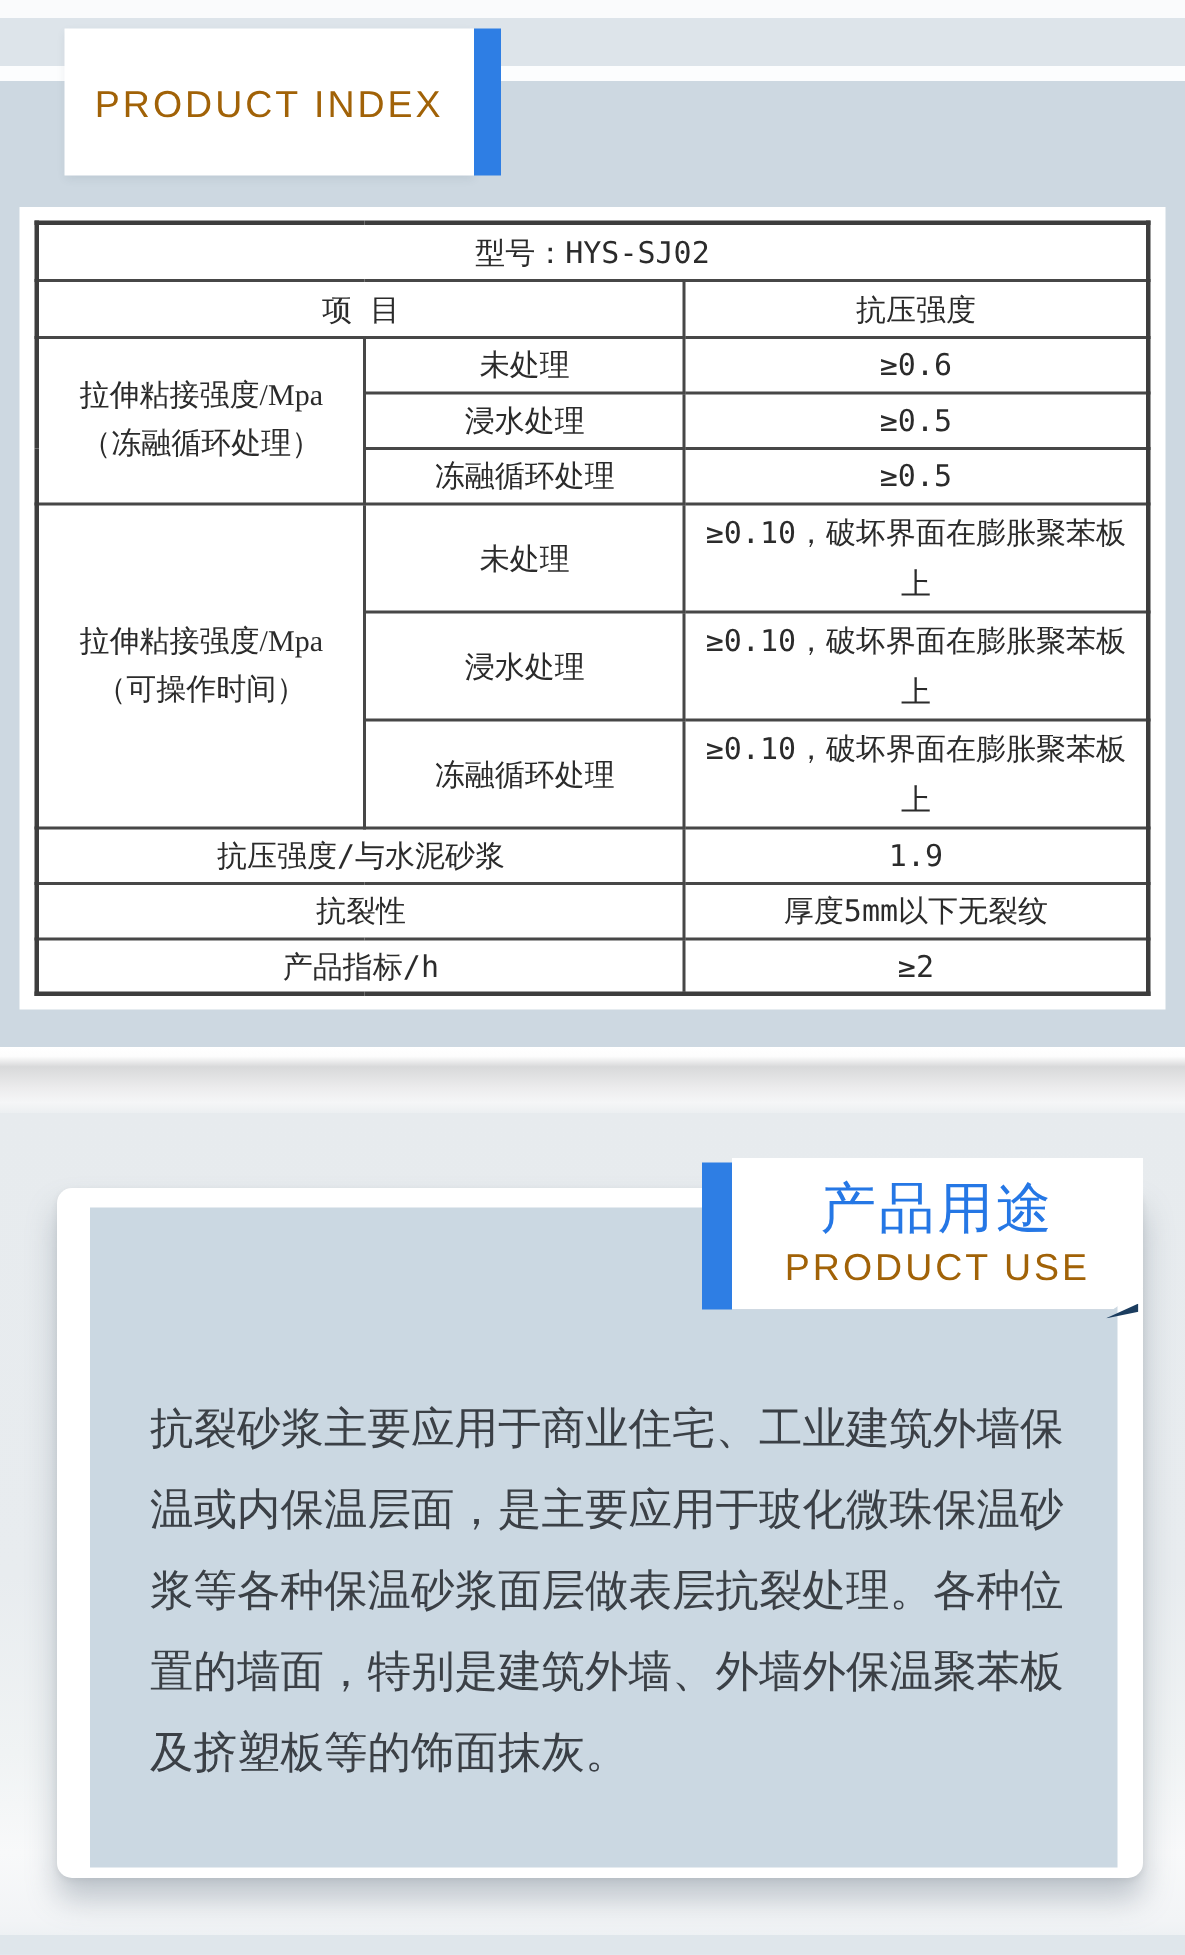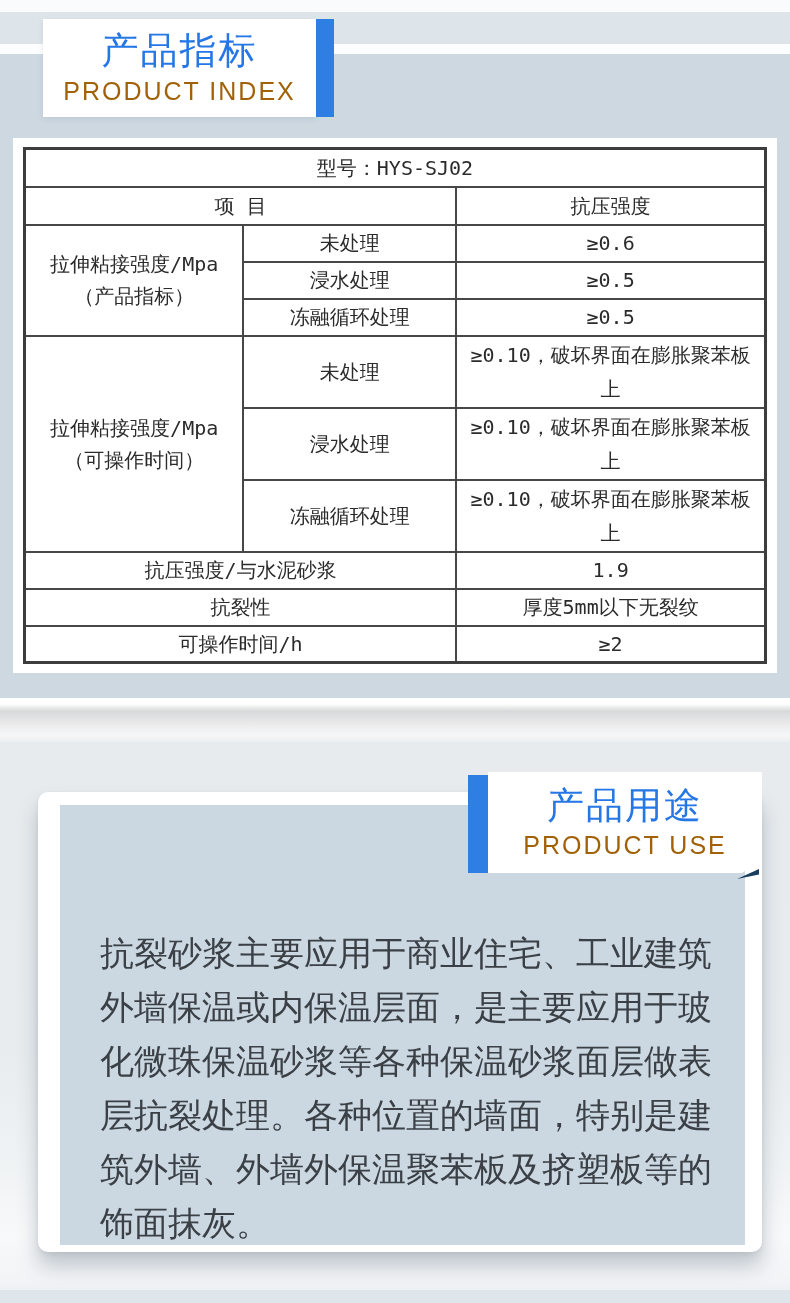--- a/index.html
+++ b/index.html
@@ -27,40 +27,40 @@
     border-collapse:collapse;table-layout:fixed;margin:0 auto;width:744px;
     background:#ffffff;border:3px solid #3d3d3d;
     font-family:"DejaVu Sans Mono","DejaVu Sans",monospace;
     padding-left:48px;
   }
   table.spec td{
     border:2px solid #474747;text-align:center;vertical-align:middle;
     color:#2b2b2b;font-size:20px;padding:0 6px;line-height:34px;overflow:hidden;
   }
   tr.h38{height:38px;} tr.h37{height:37px;} tr.h72{height:72px;}
-  td.grp span{display:block;line-height:32px;}
+  td.grp span{display:block;line-height:32px;font-family:Liberation Serif, serif;}
   
   .divider{
     position:absolute;left:0;top:698px;width:790px;height:44px;
     background:linear-gradient(180deg,#ffffff 0%,#fdfdfd 14%,#d8d9da 30%,#ececed 62%,#f5f6f7 84%,#eceff1 100%);
   }
   
   .sec2{
     position:absolute;left:0;top:742px;width:790px;height:561px;
     background:linear-gradient(180deg,#e7ebee 0%,#e8ecef 55%,#f0f3f4 76%,#f8f9fa 88%,#f2f4f6 96%,#e8edf0 100%);
   }
   .panel{
     position:absolute;left:38px;top:50px;width:724px;height:460px;background:#ffffff;
     border-radius:10px;
     box-shadow:0 14px 20px rgba(125,138,150,0.45),0 2px 5px rgba(0,0,0,0.08);
   }
   .panel-inner{position:absolute;left:22px;top:13px;right:17px;bottom:7px;background:#cbd8e2;}
   .use-text{
     position:absolute;left:40px;top:121px;width:614px;margin:0;
-    font-size:34px;line-height:54px;color:#3b4046;text-align:left;
+    font-size:29px;line-height:54px;color:#3b4046;text-align:left;
   }
   .hdr2{position:absolute;left:468px;top:30px;width:337px;height:101px;}
   .hdr2-bar{position:absolute;left:0;top:3px;width:20px;height:98px;background:#2e7ee4;}
   .hdr2-box{
     position:absolute;left:20px;top:0;width:274px;height:101px;background:#ffffff;
     display:flex;flex-direction:column;align-items:center;justify-content:center;
     clip-path:polygon(0 0,100% 0,100% 86%,calc(100% - 20px) 100%,0 100%);
     box-shadow:0 2px 6px rgba(60,80,100,0.10);
   }
   .fold{
@@ -73,21 +73,20 @@
 <body>
 
 <div class="page">
 
   <section class="sec1">
     <div class="sec1-band"></div>
     <div class="sec1-topwhite"></div>
     <div class="sec1-stripe"></div>
 
     <div class="hdr1-box">
-      <div class="hdr-cn">产品指标</div>
       <div class="hdr-en">PRODUCT  INDEX</div>
     </div>
     <div class="hdr1-bar"></div>
 
     <div class="table-card">
       <table class="spec">
         <colgroup>
           <col style="width:218px">
             <col style="width:212px">
             <col style="width:308px">
@@ -96,21 +95,21 @@
           <tr class="h38">
             <td colspan="3">型号：HYS-SJ02</td>
           </tr>
           <tr class="h38">
             <td colspan="2">项 目</td>
             <td>抗压强度</td>
           </tr>
           <tr class="h37">
             <td class="grp" rowspan="3">
               <span>拉伸粘接强度/Mpa</span>
-              <span>（产品指标）</span>
+              <span>（冻融循环处理）</span>
             </td>
             <td>未处理</td>
             <td>≥0.6</td>
           </tr>
           <tr class="h37">
             <td>浸水处理</td>
             <td>≥0.5</td>
           </tr>
           <tr class="h37">
             <td>冻融循环处理</td>
@@ -134,21 +133,21 @@
           </tr>
           <tr class="h37">
             <td colspan="2">抗压强度/与水泥砂浆</td>
             <td>1.9</td>
           </tr>
           <tr class="h37">
             <td colspan="2">抗裂性</td>
             <td>厚度5mm以下无裂纹</td>
           </tr>
           <tr class="h37">
-            <td colspan="2">可操作时间/h</td>
+            <td colspan="2">产品指标/h</td>
             <td>≥2</td>
           </tr>
         </tbody>
       </table>
     </div>
   </section>
 
   <div class="divider"></div>
 
   <section class="sec2">

